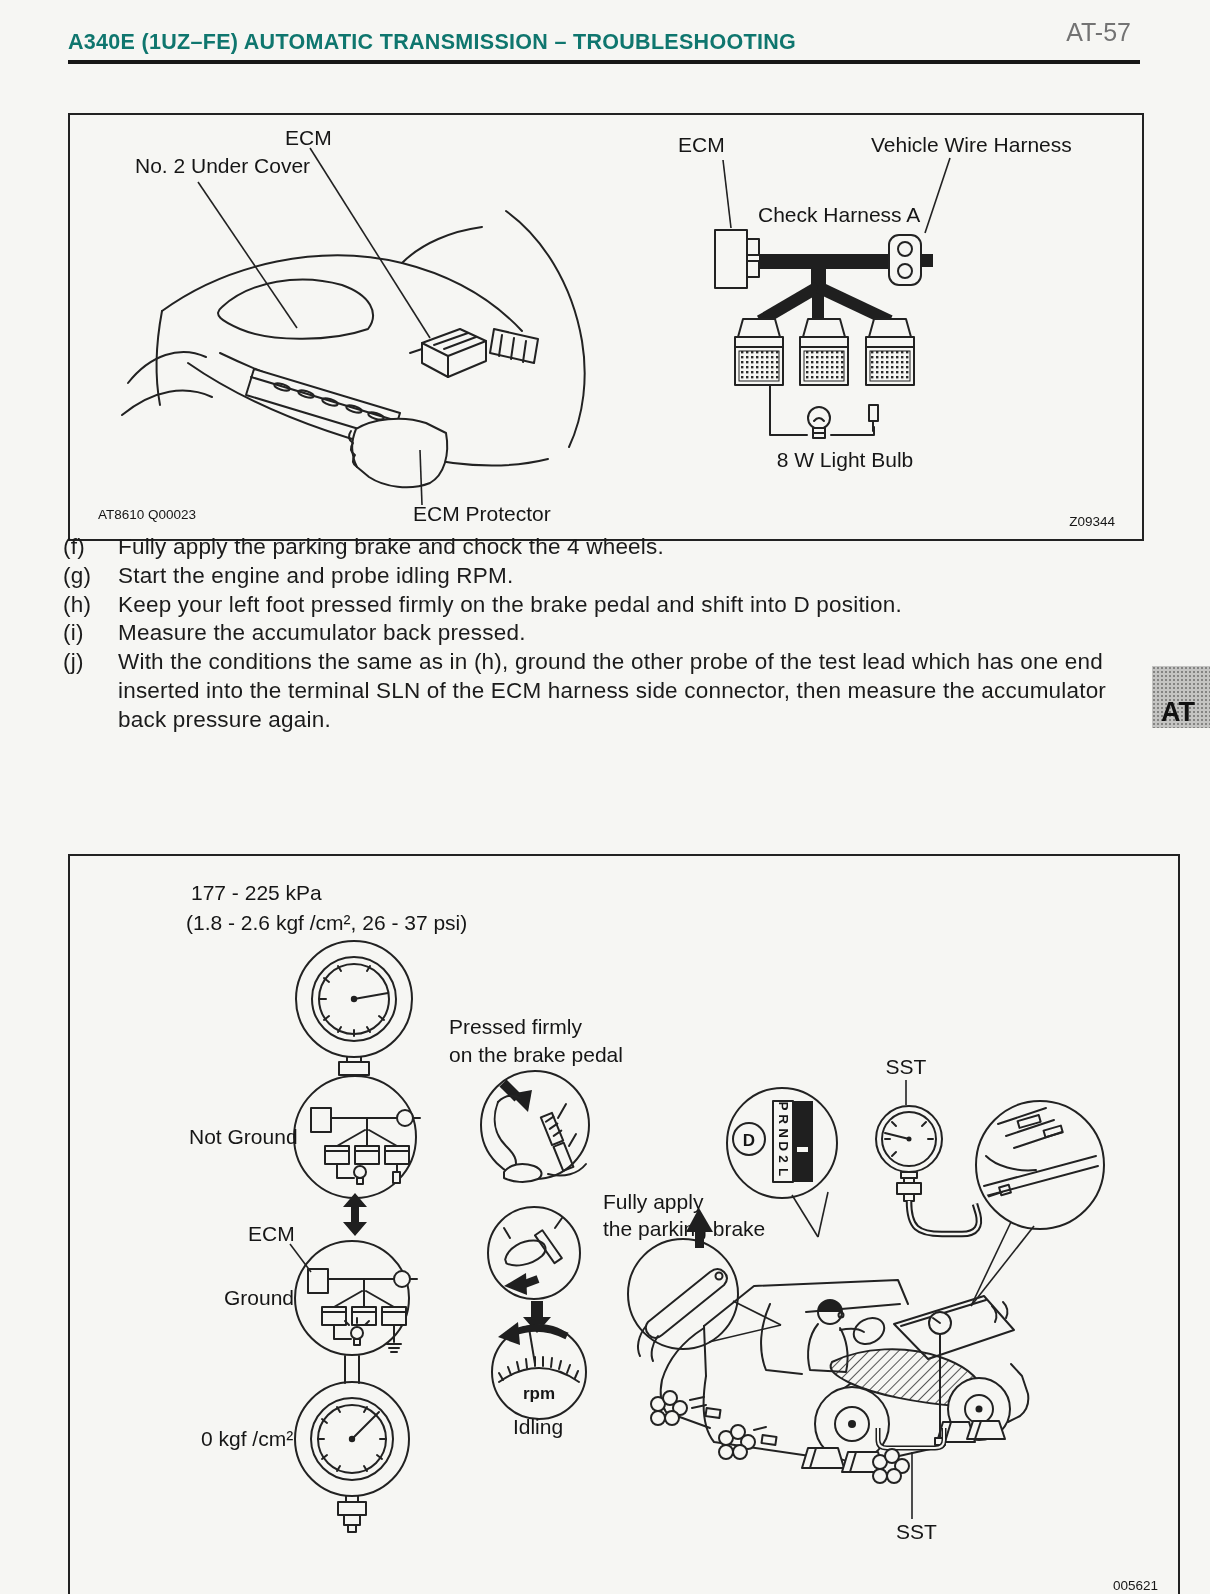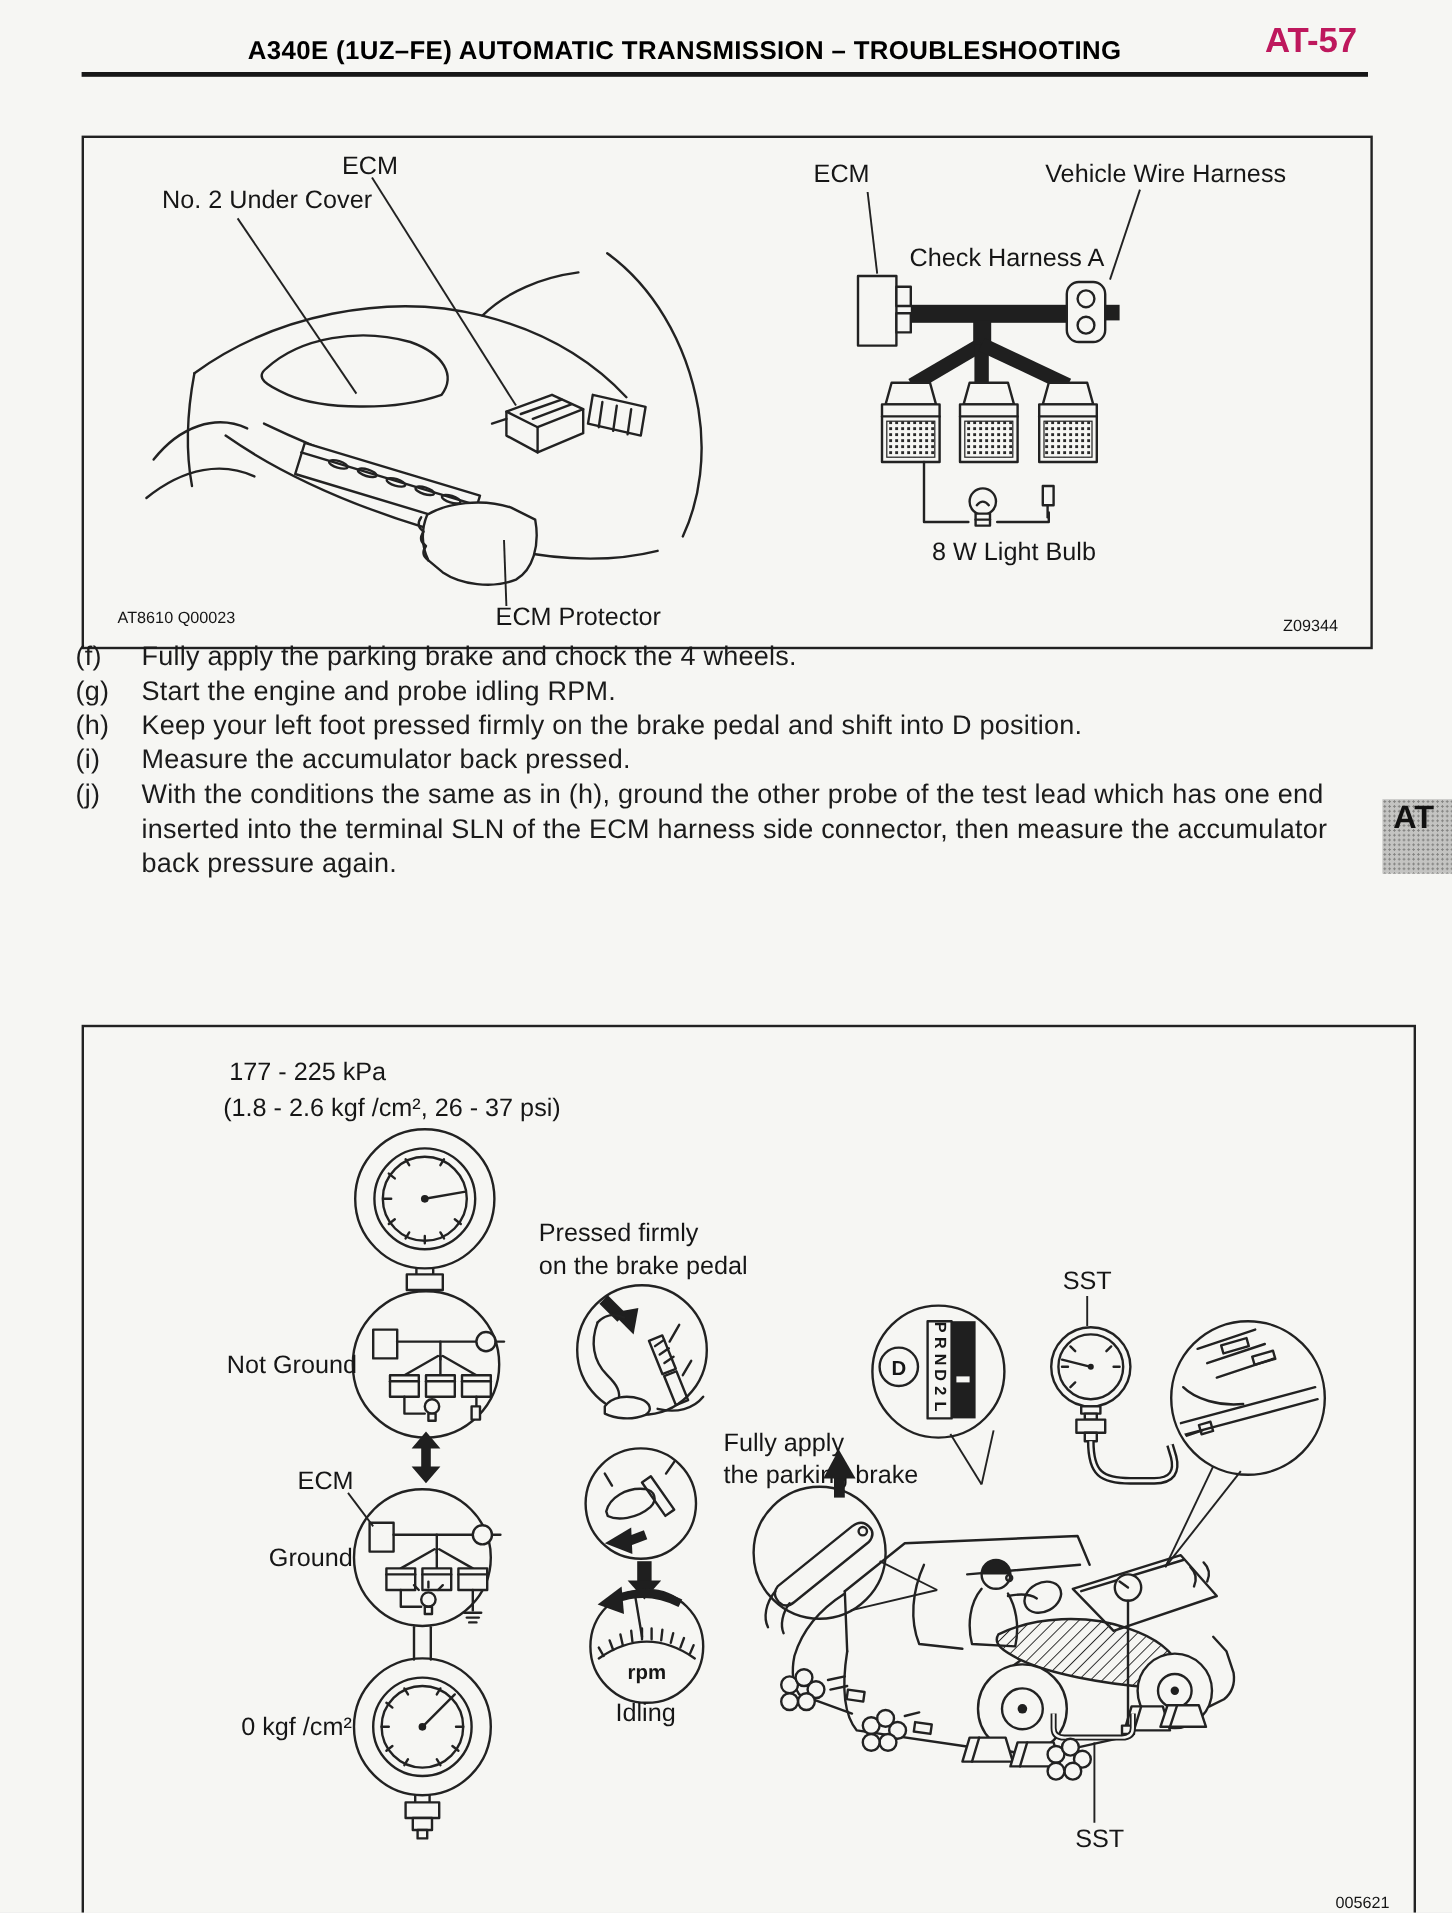--- a/index.html
+++ b/index.html
@@ -4,25 +4,25 @@
 <style>
   html,body { margin:0; padding:0; background:#e8e8e6; }
   .page {
     position:relative; width:1210px; height:1594px;
     background:#f6f6f3; overflow:hidden;
     font-family:"Liberation Sans", sans-serif; color:#1c1c1c;
   }
   
   .hdr-title {
     position:absolute; left:68px; top:30px; width:1005px;
-    text-align:center; font-size:21.5px; font-weight:bold; letter-spacing:0.3px;
-    color:#000000;
+    text-align:left; font-size:21.5px; font-weight:bold; letter-spacing:0.3px;
+    color:#0f766e;
   }
   .hdr-rule { position:absolute; left:68px; top:60px; width:1072px; height:3.5px; background:#171717; }
-  .hdr-page { position:absolute; right:79px; top:18px; font-size:29px; font-weight:bold; color:#be185d; }
+  .hdr-page { position:absolute; right:79px; top:18px; font-size:25px; font-weight:normal; color:#737373; }
   
   .fig { position:absolute; border:2.5px solid #222; background:#f6f6f3;margin-top:28px; }
   #fig1 { left:68px; top:85px;  width:1072px; height:424px; }
   #fig2 { left:68px; top:826px; width:1072px; height:744px;padding-left:36px; }
   .fig svg { display:block; }
   
   .ln   { stroke:#222; stroke-width:2; fill:none; stroke-linecap:round; stroke-linejoin:round; }
   .lnf  { stroke:#222; stroke-width:2; fill:#f6f6f3; stroke-linecap:round; stroke-linejoin:round; }
   .thick{ stroke:#1f1f1f; fill:none; stroke-linecap:butt; }
   .fill { fill:#1f1f1f; stroke:none; }
@@ -35,21 +35,21 @@
   .steps { position:absolute; left:63px; top:533px; width:1075px; }
   .step  { display:flex; font-size:22.5px; line-height:28.8px; color:#1b1b1b; letter-spacing:0.2px; }
   .step .lab { width:55px; flex:0 0 55px; }
   .step .txt { flex:1; }
   
   .at-tab {
     position:absolute; left:1152px; top:666px; width:58px; height:62px;
     background-color:#c4c4c2;
     background-image:radial-gradient(#848482 1.1px, transparent 1.1px);
     background-size:4px 4px;
-    display:flex; align-items:flex-start; justify-content:flex-start;
+    display:flex; align-items:flex-end; justify-content:flex-start;
     font-size:27px; font-weight:bold; color:#111; padding-left:9px; box-sizing:border-box;
   }
 </style>
 </head>
 <body>
 
 <div class="page">
 
   <div class="hdr-title">A340E (1UZ–FE) AUTOMATIC TRANSMISSION  –  TROUBLESHOOTING</div>
   <div class="hdr-rule"></div>

